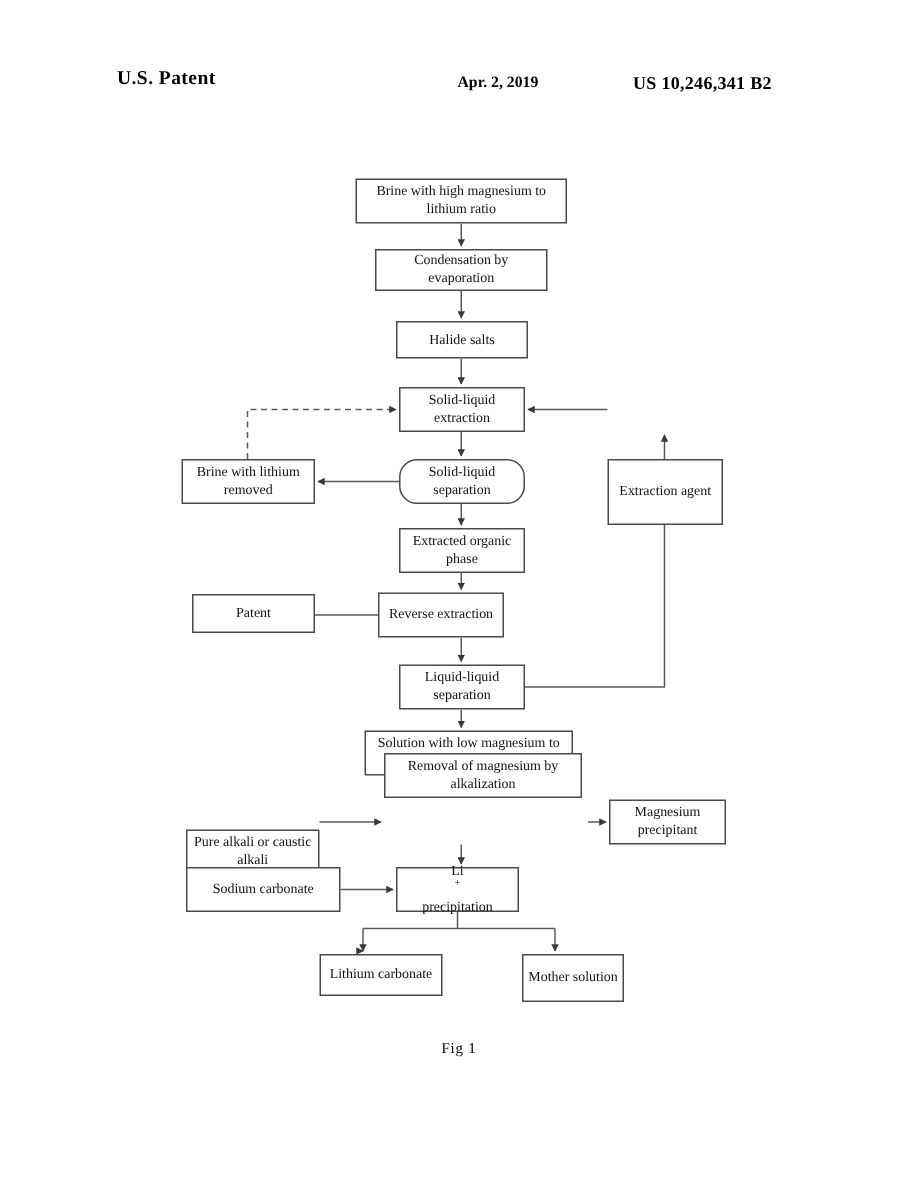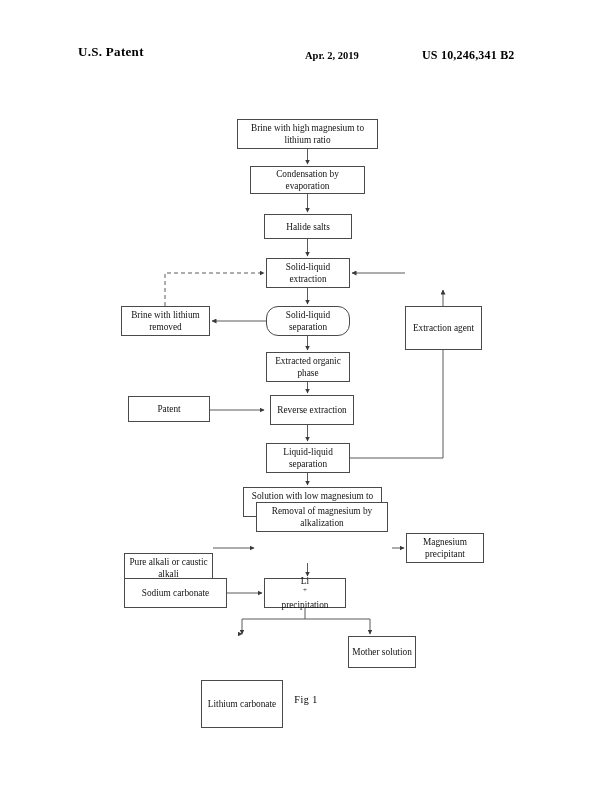--- a/index.html
+++ b/index.html
@@ -176,21 +176,21 @@
   </div>
 
   <div class="node" style="left:266px;top:352px;width:84px;height:30px;">
     <span>Extracted organic phase</span>
   </div>
 
   <div class="node" style="left:128px;top:396px;width:82px;height:26px;">
     <span>Patent</span>
   </div>
 
-  <div class="node" style="left:270px;top:395px;width:84px;height:30px;justify-content:flex-end;">
+  <div class="node" style="left:252px;top:395px;width:84px;height:30px;justify-content:flex-end;">
     <span>Reverse extraction</span>
   </div>
 
   <div class="node" style="left:266px;top:443px;width:84px;height:30px;">
     <span>Liquid-liquid separation</span>
   </div>
 
   <div class="node" style="left:243px;top:487px;width:139px;height:30px;">
     <span>Solution with low magnesium to lithium ratio</span>
   </div>
@@ -208,21 +208,21 @@
   </div>
 
   <div class="node" style="left:124px;top:578px;width:103px;height:30px;">
     <span>Sodium carbonate</span>
   </div>
 
   <div class="node" style="left:264px;top:578px;width:82px;height:30px;">
     <span><span>Li</span><sup>+</sup><br><span>precipitation</span></span>
   </div>
 
-  <div class="node" style="left:201px;top:636px;width:82px;height:48px;margin-top:44px;">
+  <div class="node" style="left:213px;top:636px;width:82px;height:28px;">
     <span>Lithium carbonate</span>
   </div>
 
   <div class="node" style="left:348px;top:636px;width:68px;height:32px;">
     <span>Mother solution</span>
   </div>
 
 </div>
 
 <div id="fig-caption">Fig 1</div>

